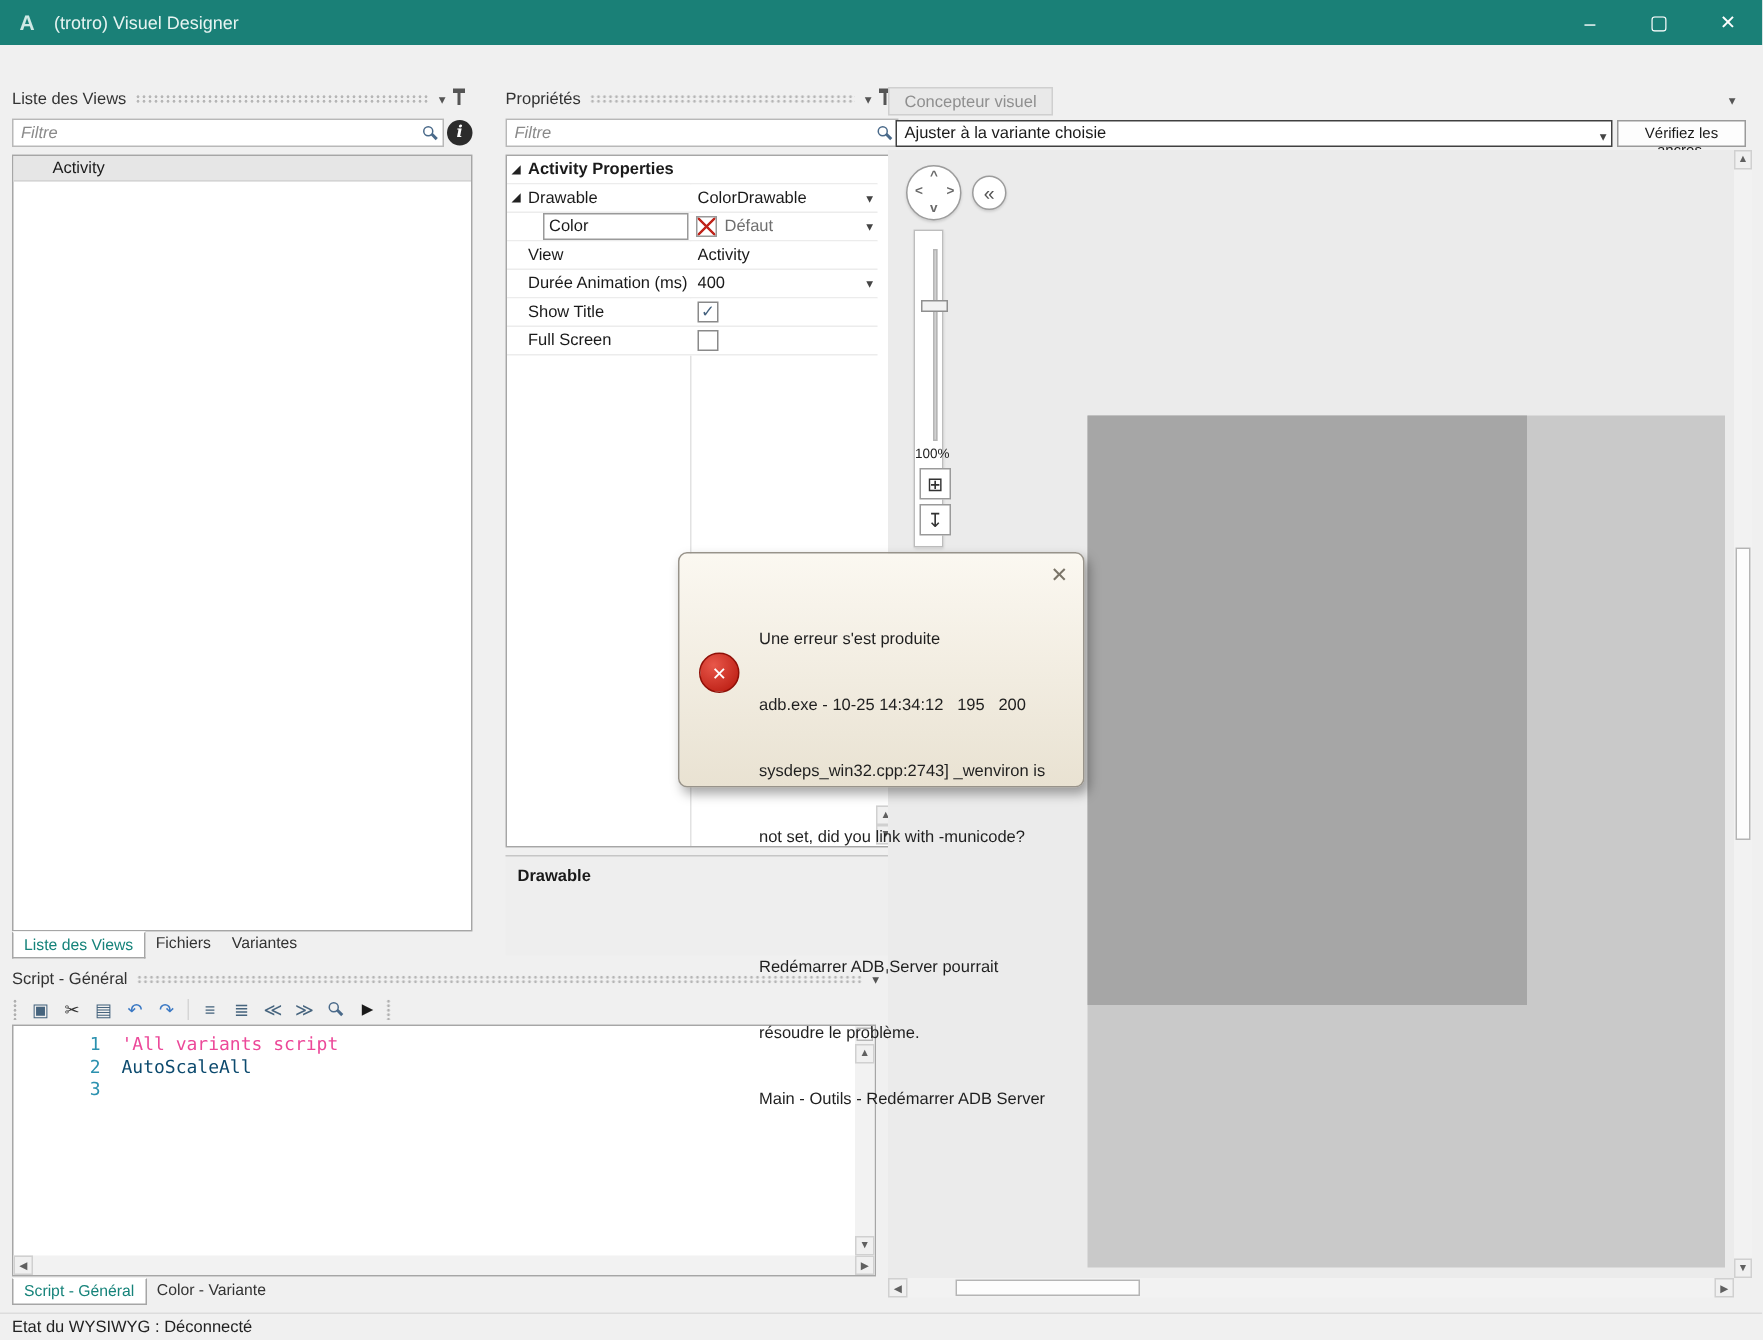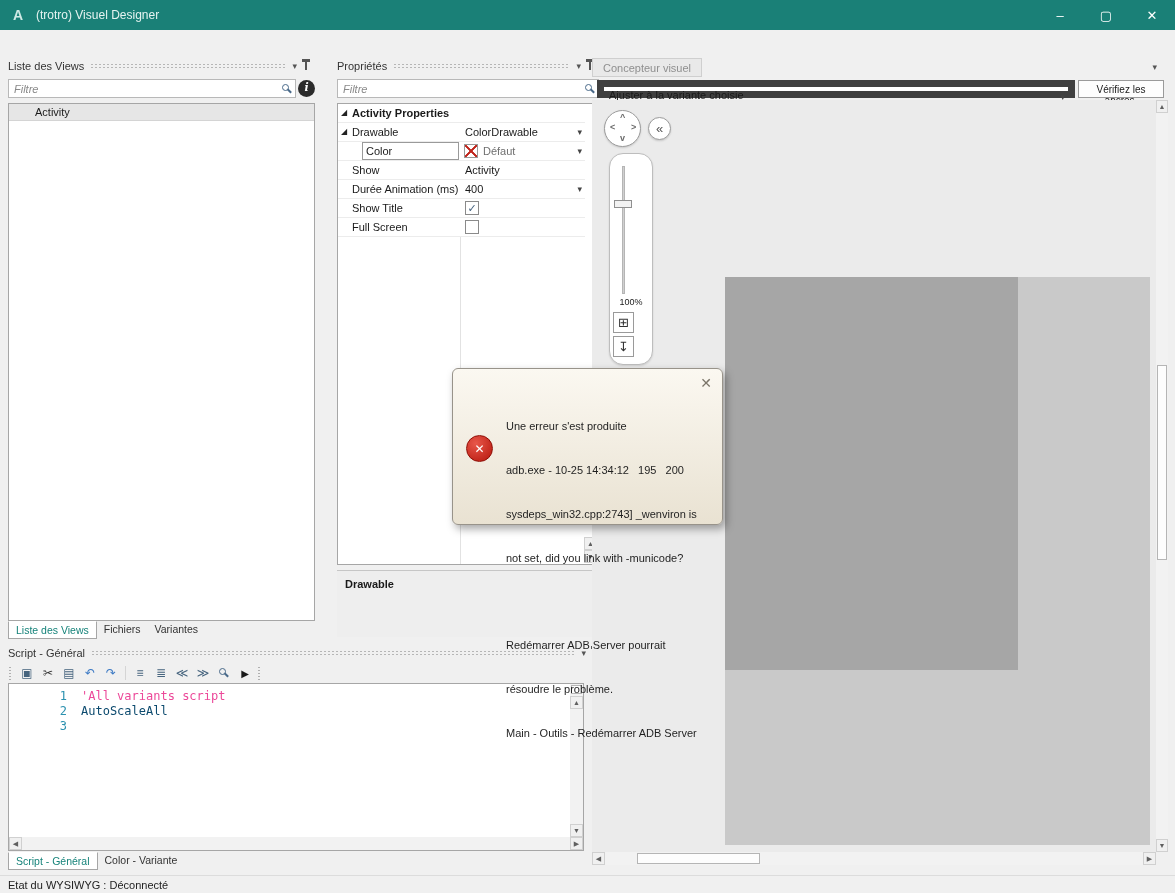--- a/index.html
+++ b/index.html
@@ -64,21 +64,21 @@
 
   
   .cline { position:absolute; left:0; height:15px; width:100%; font-family:"DejaVu Sans Mono","Liberation Mono",monospace; font-size:12px; }
   .lnum { position:absolute; left:0; width:58px; text-align:right; color:#2b91af; }
   .ctext { position:absolute; left:72px; white-space:pre; }
   .comment { color:#ec4899; }
   .ident { color:#0c4a6e; }
 
   
   .dtab { position:absolute; padding:3px 10px 2px 10px; background:#e9e9e9; border:1px solid #cfcfcf; color:#8f8f8f; font-size:11px; }
-  .combo { position:absolute; height:18px; background:#fff; border:7px solid #404040; padding:2px 18px 0 5px; font-size:11px; }
+  .combo { position:absolute; height:18px; background:#fff; border:1px solid #404040; padding:2px 18px 0 5px; font-size:11px; }
   .push-btn { position:absolute; height:18px; background:#fdfdfd; border:1px solid #9a9a9a; font-size:10px; text-align:center; padding-top:3px; }
   .circle { position:absolute; background:#fff; border:1px solid #9c9c9c; border-radius:50%; box-shadow:0 1px 2px rgba(0,0,0,.15); }
   .dpc { position:absolute; color:#6a6a6a; font-size:9px; font-weight:bold; }
   .zbtn { position:absolute; left:3px; width:21px; height:21px; background:#fff; border:1px solid #9a9a9a; text-align:center; line-height:20px; font-size:13px; color:#333; }
 
   
   .popup { position:absolute; left:452px; top:368px; width:271px; height:157px; border:1px solid #98938a; border-radius:6px;
            background:linear-gradient(#fbf8f1, #e9e2d2); box-shadow:3px 4px 8px rgba(0,0,0,.35); z-index:50; }
   .popup-close { position:absolute; right:10px; top:6px; color:#7a7468; font-size:14px; font-weight:bold; }
   .err-icon { position:absolute; left:13px; top:66px; width:27px; height:27px; border-radius:50%;
@@ -155,21 +155,21 @@
 
       <div class="prow" style="top:38px;">
         <span class="plabel" style="left:28px;">Color</span>
         <span style="position:absolute;left:24px;top:0;width:97px;height:18px;border:1px solid #9a9a9a;"></span>
         <span class="swatch"></span>
         <span class="pval" style="left:145px;color:#6f6f6f;">Défaut</span>
         <span class="ddl">▾</span>
       </div>
 
       <div class="prow" style="top:57px;">
-        <span class="plabel" style="left:14px;">Show</span>
+        <span class="plabel" style="left:14px;">View</span>
         <span class="pval">Activity</span>
       </div>
 
       <div class="prow" style="top:76px;">
         <span class="plabel" style="left:14px;">Durée Animation (ms)</span>
         <span class="pval">400</span>
         <span class="ddl">▾</span>
       </div>
 
       <div class="prow" style="top:114px;">
@@ -276,21 +276,21 @@
       <div style="position:absolute;left:133px;top:177px;width:293px;height:393px;background:#a6a6a6;"></div>
 
       <div class="circle" style="left:12px;top:10px;width:37px;height:37px;">
         <span class="dpc" style="left:15px;top:1px;">^</span>
         <span class="dpc" style="left:15px;top:22px;">v</span>
         <span class="dpc" style="left:5px;top:11px;">&lt;</span>
         <span class="dpc" style="left:26px;top:11px;">&gt;</span>
       </div>
       <div class="circle" style="left:56px;top:17px;width:23px;height:23px;text-align:center;line-height:21px;font-size:13px;color:#555;"><span>«</span></div>
 
-      <div style="position:absolute;left:17px;top:53px;width:44px;height:212px;background:#fff;border:1px solid #bdbdbd;border-radius:14px;box-shadow:0 1px 2px rgba(0,0,0,.12);">
+      <div style="position:absolute;left:17px;top:53px;width:20px;height:212px;background:#fff;border:1px solid #bdbdbd;border-radius:0;box-shadow:0 1px 2px rgba(0,0,0,.12);">
         <div style="position:absolute;left:12px;top:12px;width:3px;height:128px;background:#d0d0d0;border:1px solid #b5b5b5;"></div>
         <div style="position:absolute;left:4px;top:46px;width:18px;height:8px;background:#f2f2f2;border:1px solid #8f8f8f;"></div>
         <div style="position:absolute;left:0;top:143px;width:100%;text-align:center;font-size:9px;color:#222;">100%</div>
         <div class="zbtn" style="top:158px;"><span>⊞</span></div>
         <div class="zbtn" style="top:182px;"><span>↧</span></div>
       </div>
     </div>
 
     <div class="sb-lane" style="left:0;top:794px;width:564px;height:13px;">
       <div class="sb-btn" style="left:0;top:0;width:13px;height:13px;">

